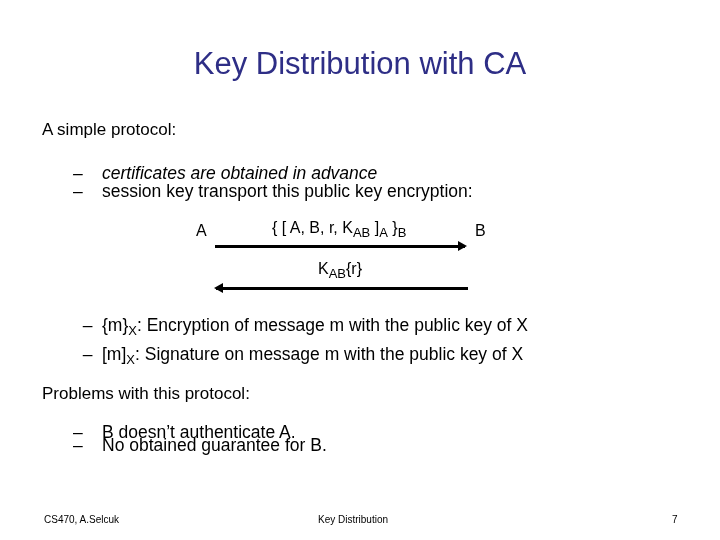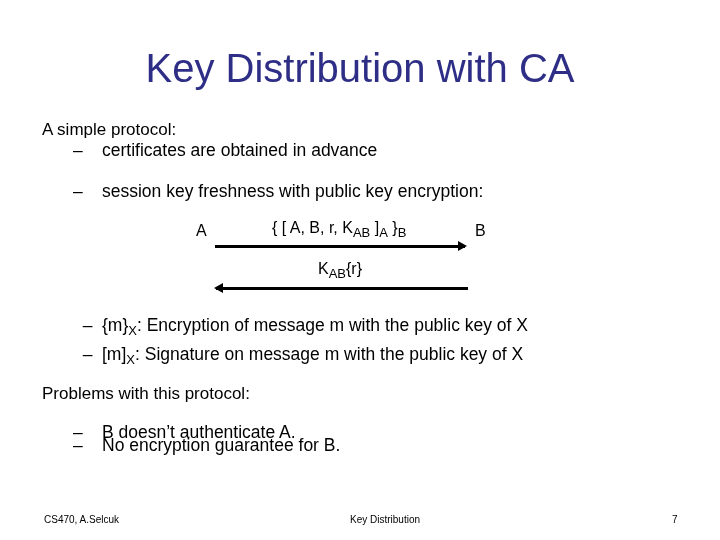--- a/index.html
+++ b/index.html
@@ -1,44 +1,44 @@
 <!DOCTYPE html>
 <html><head>
 <meta charset="utf-8">
 <style>
   html, body { margin:0; padding:0; background:#fff; }
   body { width:720px; height:540px; position:relative; overflow:hidden;
          font-family:"Liberation Sans", sans-serif; color:#000; }
   .abs { position:absolute; white-space:nowrap; }
-  .title { left:0; width:720px; top:46px; text-align:center; font-size:40px; color:#2e2e86; }
+  .title { left:0; width:720px; top:46px; text-align:center; font-size:31px; color:#2e2e86; }
   .lvl1 { left:42px; font-size:17px; }
   .lvl2 { left:73px; font-size:17.5px; }
   .lvl2 .dash { display:inline-block; width:29px; }
   sub { font-size:13px; vertical-align:-4px; line-height:0; }
   .arrow { position:absolute; height:3px; background:#000; }
   .arrow.right::after { content:""; position:absolute; right:-2px; top:-4px;
     border-left:9px solid #000; border-top:5.5px solid transparent; border-bottom:5.5px solid transparent; }
   .arrow.left::before { content:""; position:absolute; left:-2px; top:-4px;
     border-right:9px solid #000; border-top:5.5px solid transparent; border-bottom:5.5px solid transparent; }
   .footer { font-size:10px; top:514px; }
   .msg { font-size:16px; }
 </style>
 </head>
 <body>
 
 <div>
   <div class="abs title">Key Distribution with CA</div>
 
   <div class="abs lvl1" style="top:120px;">A simple protocol:</div>
 
-  <div class="abs lvl2" style="top:140px;">
+  <div class="abs lvl2" style="top:163px;font-style:italic;">
     <span class="dash">–</span><span>certificates are obtained in advance</span>
   </div>
   <div class="abs lvl2" style="top:181px;">
-    <span class="dash">–</span><span>session key freshness with public key encryption:</span>
+    <span class="dash">–</span><span>session key transport this public key encryption:</span>
   </div>
 
   <div>
     <div class="abs msg" style="left:196px; top:222px;">A</div>
     <div class="abs msg" style="left:475px; top:222px;">B</div>
 
     <div class="abs msg" style="left:272px; top:219px;">
       <span>{ [ A, B, r, K</span><sub>AB</sub><span> ]</span><sub>A</sub><span> }</span><sub>B</sub>
     </div>
     <div class="arrow right" style="left:215px; top:245px; width:250px;"></div>
@@ -55,19 +55,19 @@
   <div class="abs lvl2" style="top:344px;text-align:center;">
     <span class="dash">–</span><span>[m]</span><sub>X</sub><span>: Signature on message m with the public key of X</span>
   </div>
 
   <div class="abs lvl1" style="top:384px;">Problems with this protocol:</div>
 
   <div class="abs lvl2" style="top:422px;">
     <span class="dash">–</span><span>B doesn’t authenticate A.</span>
   </div>
   <div class="abs lvl2" style="top:435px;">
-    <span class="dash">–</span><span>No encryption guarantee for B.</span>
+    <span class="dash">–</span><span>No obtained guarantee for B.</span>
   </div>
 
   <div class="abs footer" style="left:44px;">CS470, A.Selcuk</div>
-  <div class="abs footer" style="left:318px;margin-left:32px;">Key Distribution</div>
+  <div class="abs footer" style="left:318px;">Key Distribution</div>
   <div class="abs footer" style="left:672px;">7</div>
 </div>
 
 </body></html>

